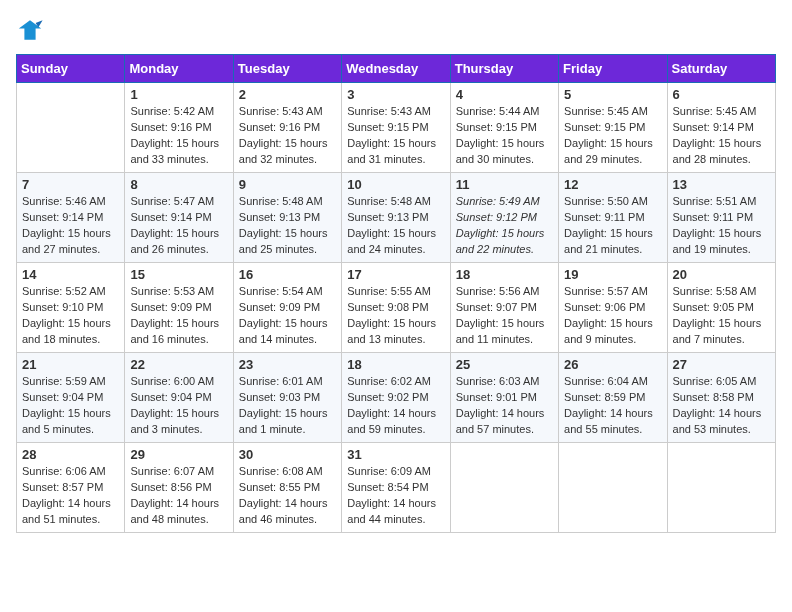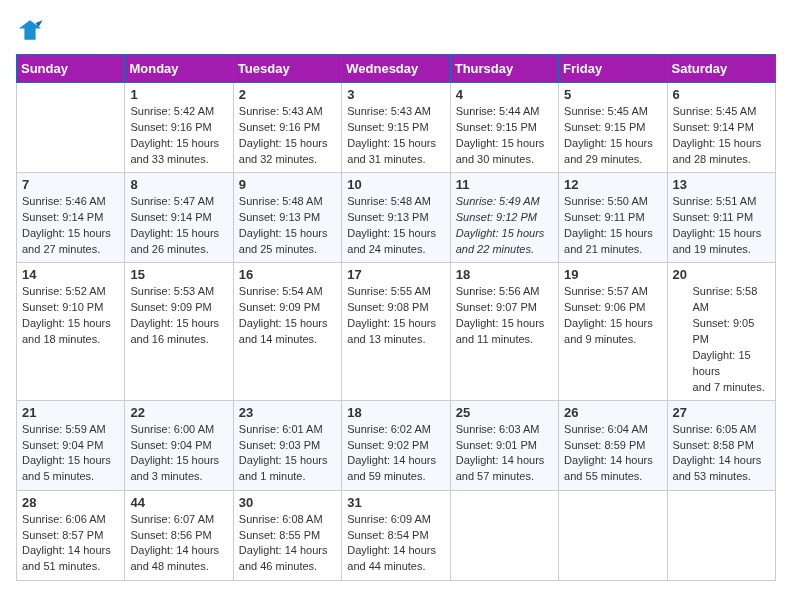--- a/index.html
+++ b/index.html
@@ -45,21 +45,21 @@
     .calendar-subtitle {
       font-size: 15px;
       color: #444;
     }
     table {
       width: 100%;
       border-collapse: collapse;
       font-size: 11px;
     }
     thead tr th {
-      background: #a21caf;
+      background: #6d28d9;
       color: #fff;
       padding: 6px 4px;
       text-align: left;
       font-size: 13px;
       font-weight: bold;
       border: 1px solid #1a6bb5;
     }
     tbody tr td {
       border: 1px solid #ccc;
       vertical-align: top;
@@ -257,21 +257,21 @@
         </td>
         <td>
           <span class="day-number">19</span>
           <div class="day-info" style="white-space: pre-line;">Sunrise: 5:57 AM
 Sunset: 9:06 PM
 Daylight: 15 hours
 and 9 minutes.</div>
         </td>
         <td>
           <span class="day-number">20</span>
-          <div class="day-info" style="white-space: pre-line; margin-left: 20px;">Sunrise: 5:58 AM
+          <div class="day-info" style="white-space: pre-line;">Sunrise: 5:58 AM
 Sunset: 9:05 PM
 Daylight: 15 hours
 and 7 minutes.</div>
         </td>
       </tr>
       <tr>
         <td>
           <span class="day-number">21</span>
           <div class="day-info" style="white-space: pre-line;">Sunrise: 5:59 AM
 Sunset: 9:04 PM
@@ -323,21 +323,21 @@
       </tr>
       <tr>
         <td>
           <span class="day-number">28</span>
           <div class="day-info" style="white-space: pre-line;">Sunrise: 6:06 AM
 Sunset: 8:57 PM
 Daylight: 14 hours
 and 51 minutes.</div>
         </td>
         <td>
-          <span class="day-number">44</span>
+          <span class="day-number">29</span>
           <div class="day-info" style="white-space: pre-line;">Sunrise: 6:07 AM
 Sunset: 8:56 PM
 Daylight: 14 hours
 and 48 minutes.</div>
         </td>
         <td>
           <span class="day-number">30</span>
           <div class="day-info" style="white-space: pre-line;">Sunrise: 6:08 AM
 Sunset: 8:55 PM
 Daylight: 14 hours

